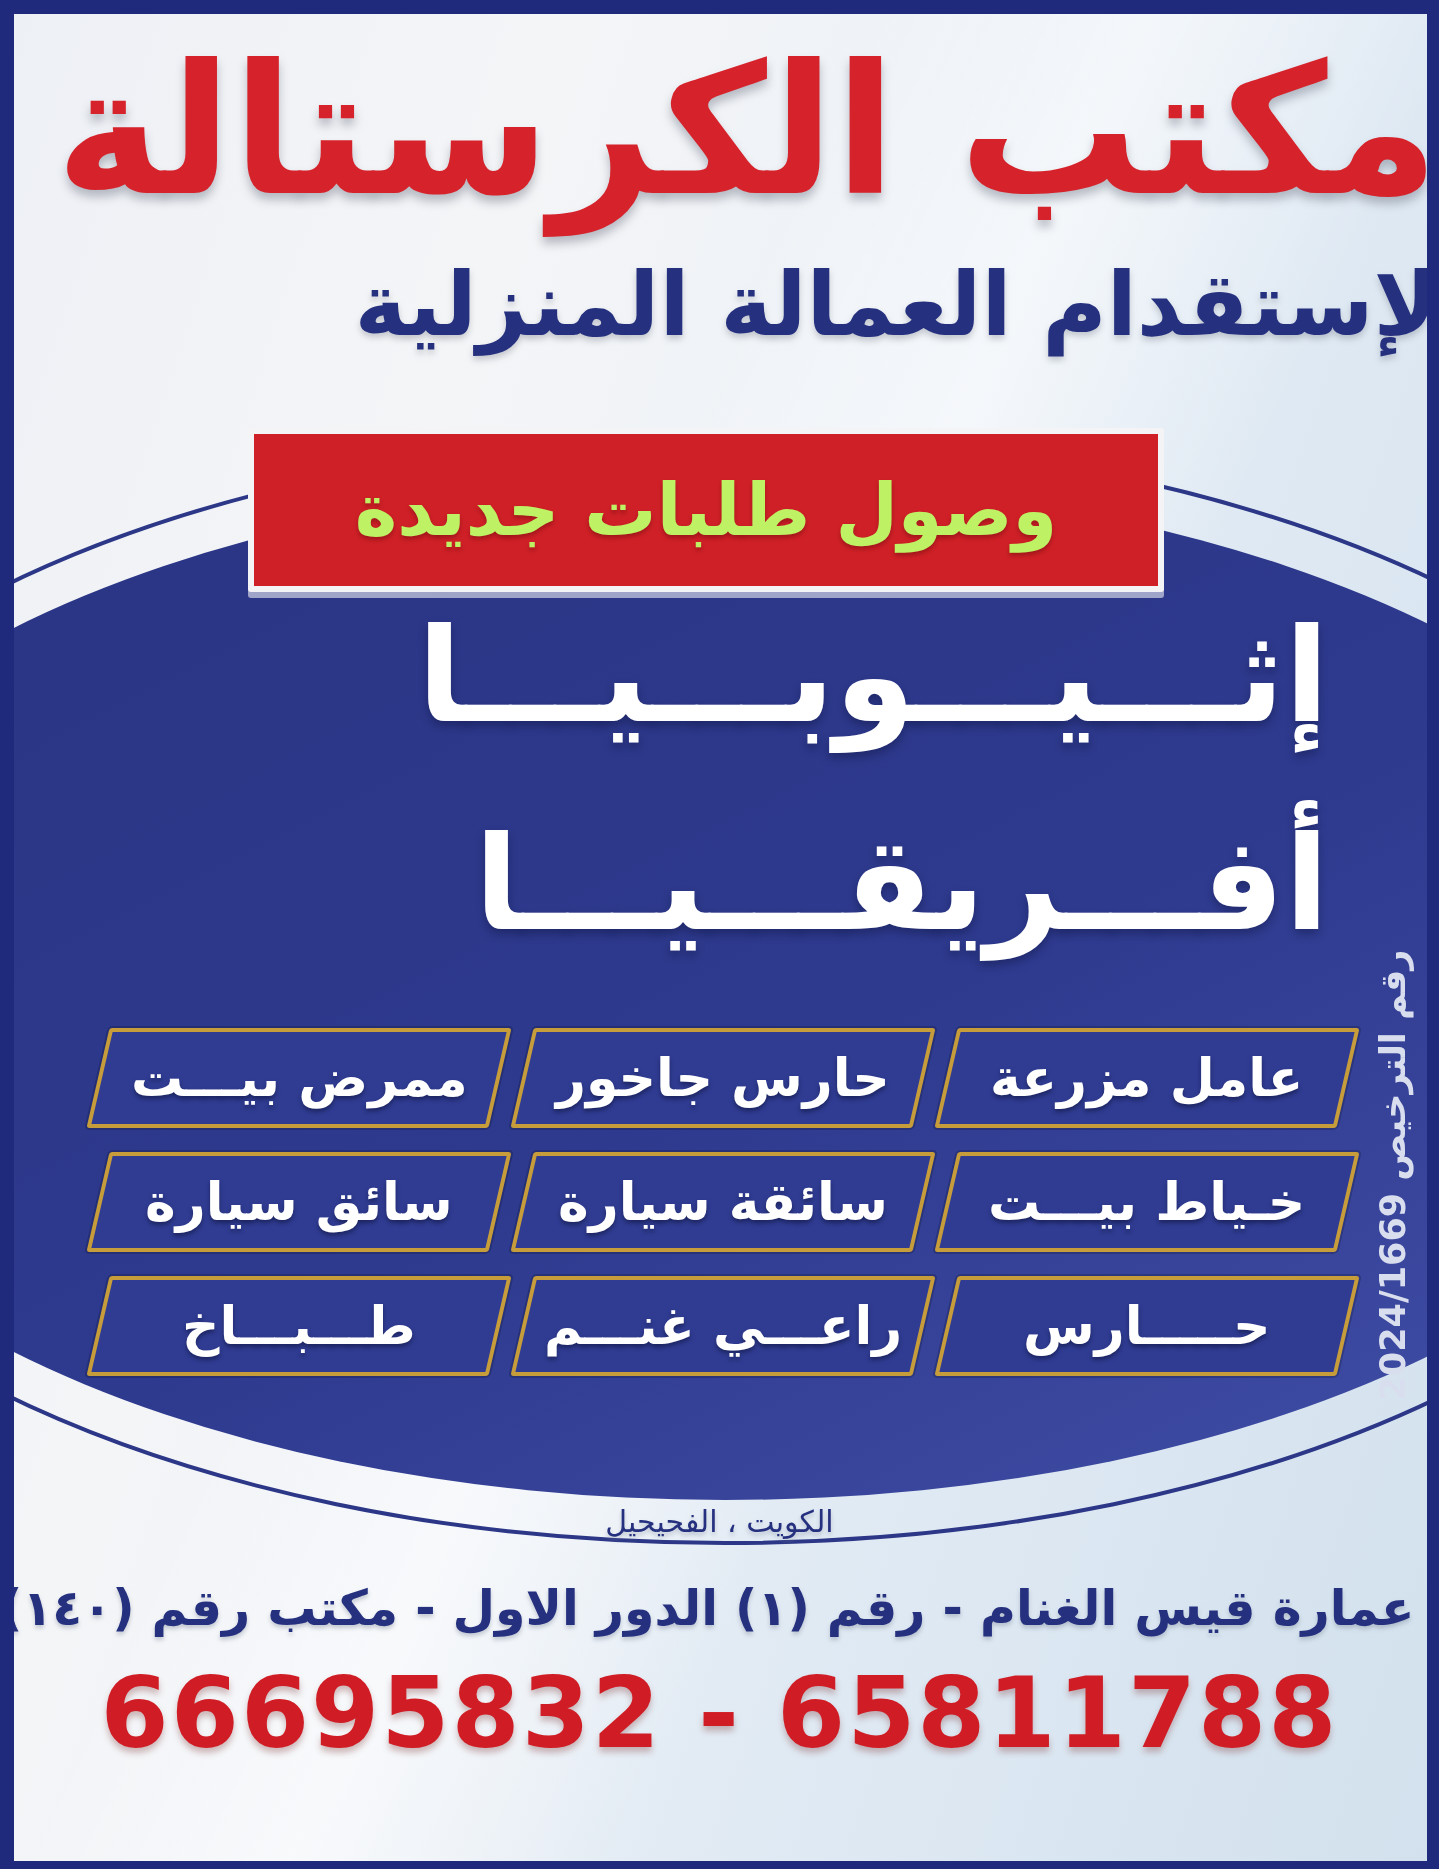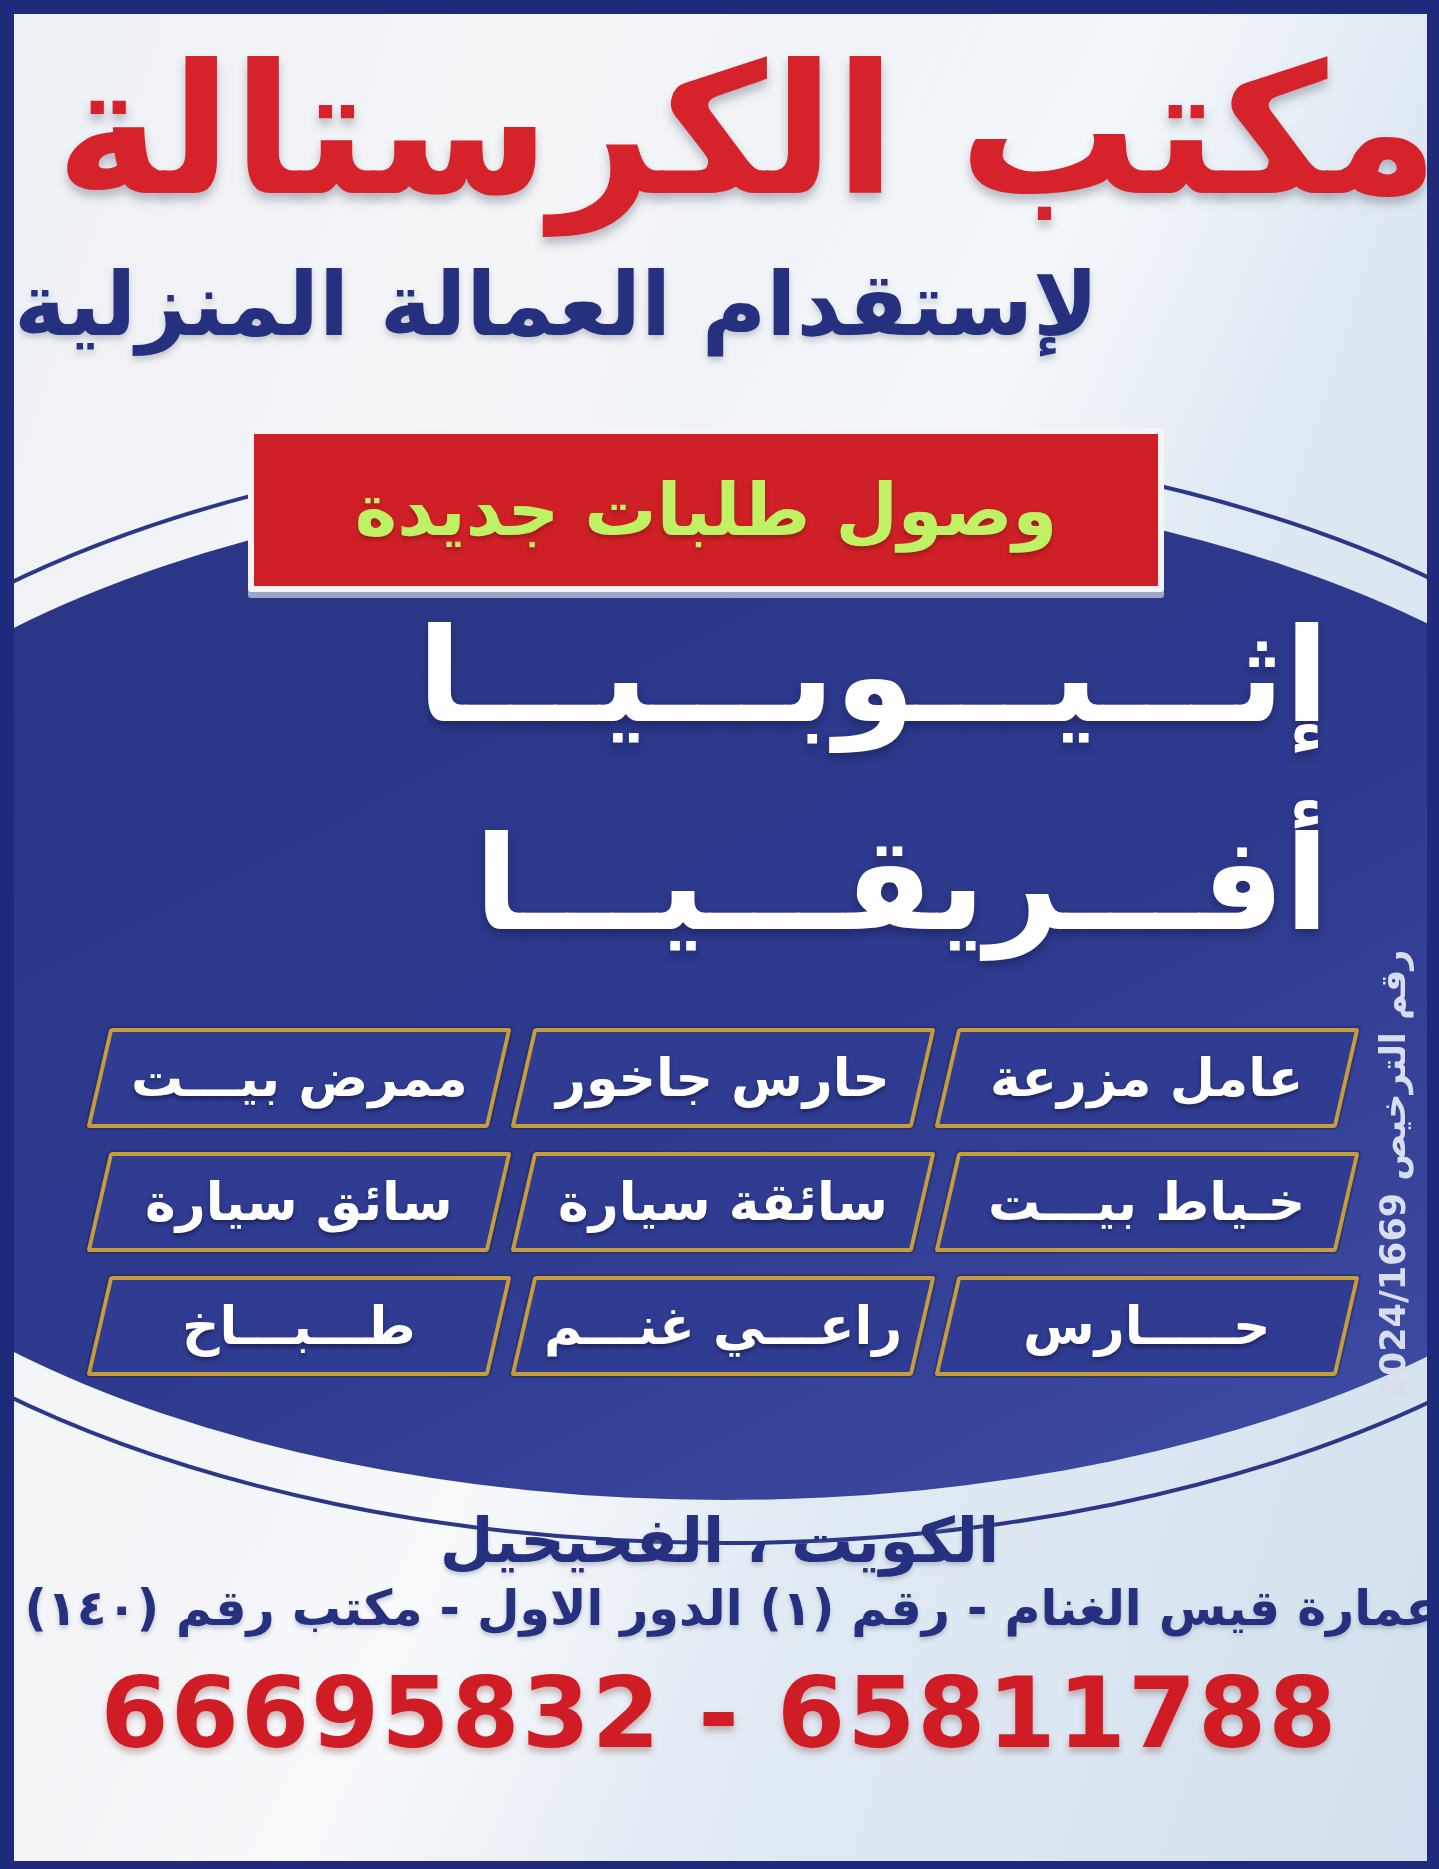--- a/index.html
+++ b/index.html
@@ -20,21 +20,21 @@
   }
   .ellipse-layer{position:absolute;inset:0;width:100%;height:100%;z-index:1;}
   .title{
     position:absolute;left:0;right:0;top:18px;z-index:2;
     color:#d6232b;font-weight:bold;font-size:180px;line-height:1.25;
     text-shadow:0 7px 10px rgba(110,115,130,.45);
     white-space:nowrap;
   }
   .subtitle{
     position:absolute;left:0;right:0;top:252px;z-index:2;
-    text-align:left;color:#25307f;font-weight:bold;font-size:88px;line-height:1.2;
+    text-align:right;color:#25307f;font-weight:bold;font-size:88px;line-height:1.2;
     text-shadow:0 4px 6px rgba(110,115,130,.35);
     white-space:nowrap;
     margin-left:14px;
   }
   .banner{
     position:absolute;left:248px;top:428px;width:916px;height:164px;z-index:3;
     background:#cf2027;border:6px solid #f4f4f6;border-radius:3px;
     display:flex;align-items:center;justify-content:center;
     color:#bef264;font-weight:bold;font-size:72px;white-space:nowrap;
     text-shadow:0 3px 4px rgba(90,10,10,.4);
@@ -66,26 +66,26 @@
     text-shadow:0 3px 4px rgba(10,15,50,.5);
   }
   .license{
     position:absolute;left:1160px;top:1153px;width:470px;height:44px;z-index:2;
     transform:rotate(-90deg);transform-origin:center;
     direction:rtl;text-align:center;
     color:#d9deef;font-weight:bold;font-size:35px;white-space:nowrap;
   }
   .city{
     position:absolute;left:0;right:0;top:1504px;z-index:2;
-    text-align:center;color:#25307f;font-weight:bold;font-size:62px;
+    text-align:center;color:#25307f;font-weight:normal;font-size:30px;
     text-shadow:0 3px 4px rgba(120,130,150,.4);white-space:nowrap;
   }
   .address{
     position:absolute;left:0;right:0;top:1580px;z-index:2;
-    text-align:right;color:#25307f;font-weight:bold;font-size:49px;
+    text-align:left;color:#25307f;font-weight:bold;font-size:49px;
     text-shadow:0 3px 4px rgba(120,130,150,.4);white-space:nowrap;
   }
   .phones{
     position:absolute;left:0;right:0;top:1656px;z-index:2;
     text-align:center;color:#d01c24;font-weight:bold;font-size:98px;
     letter-spacing:2px;direction:ltr;white-space:nowrap;
     text-shadow:0 5px 6px rgba(130,60,60,.35);
   }
 </style>
 </head>

